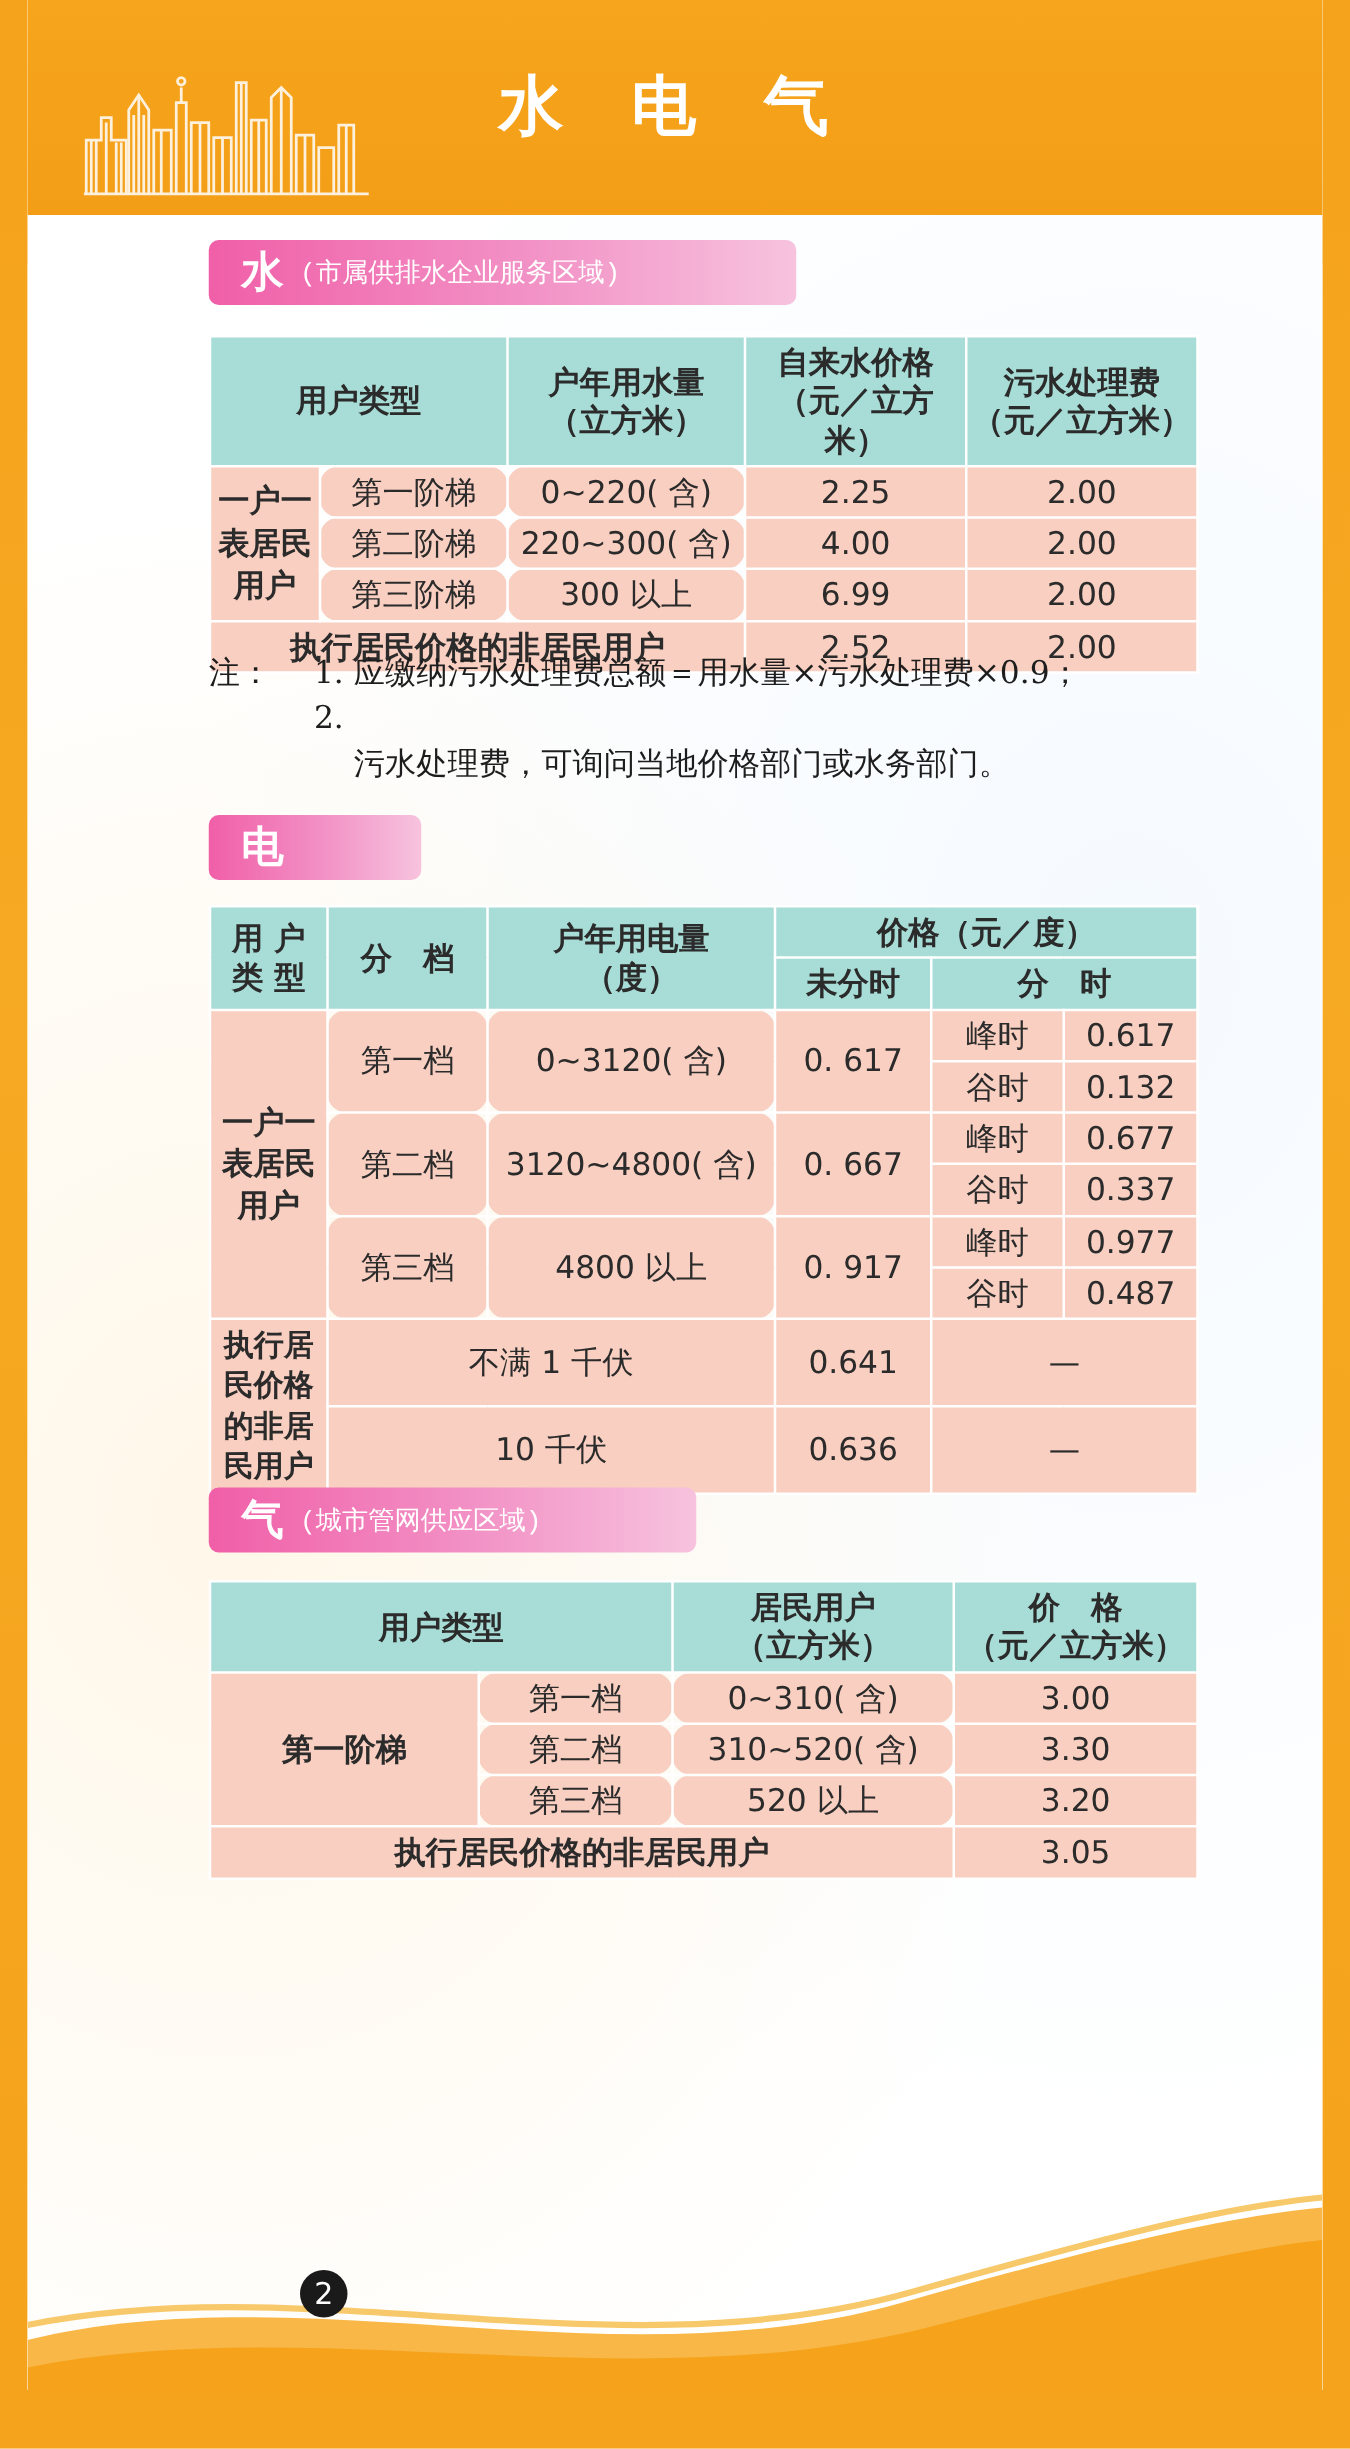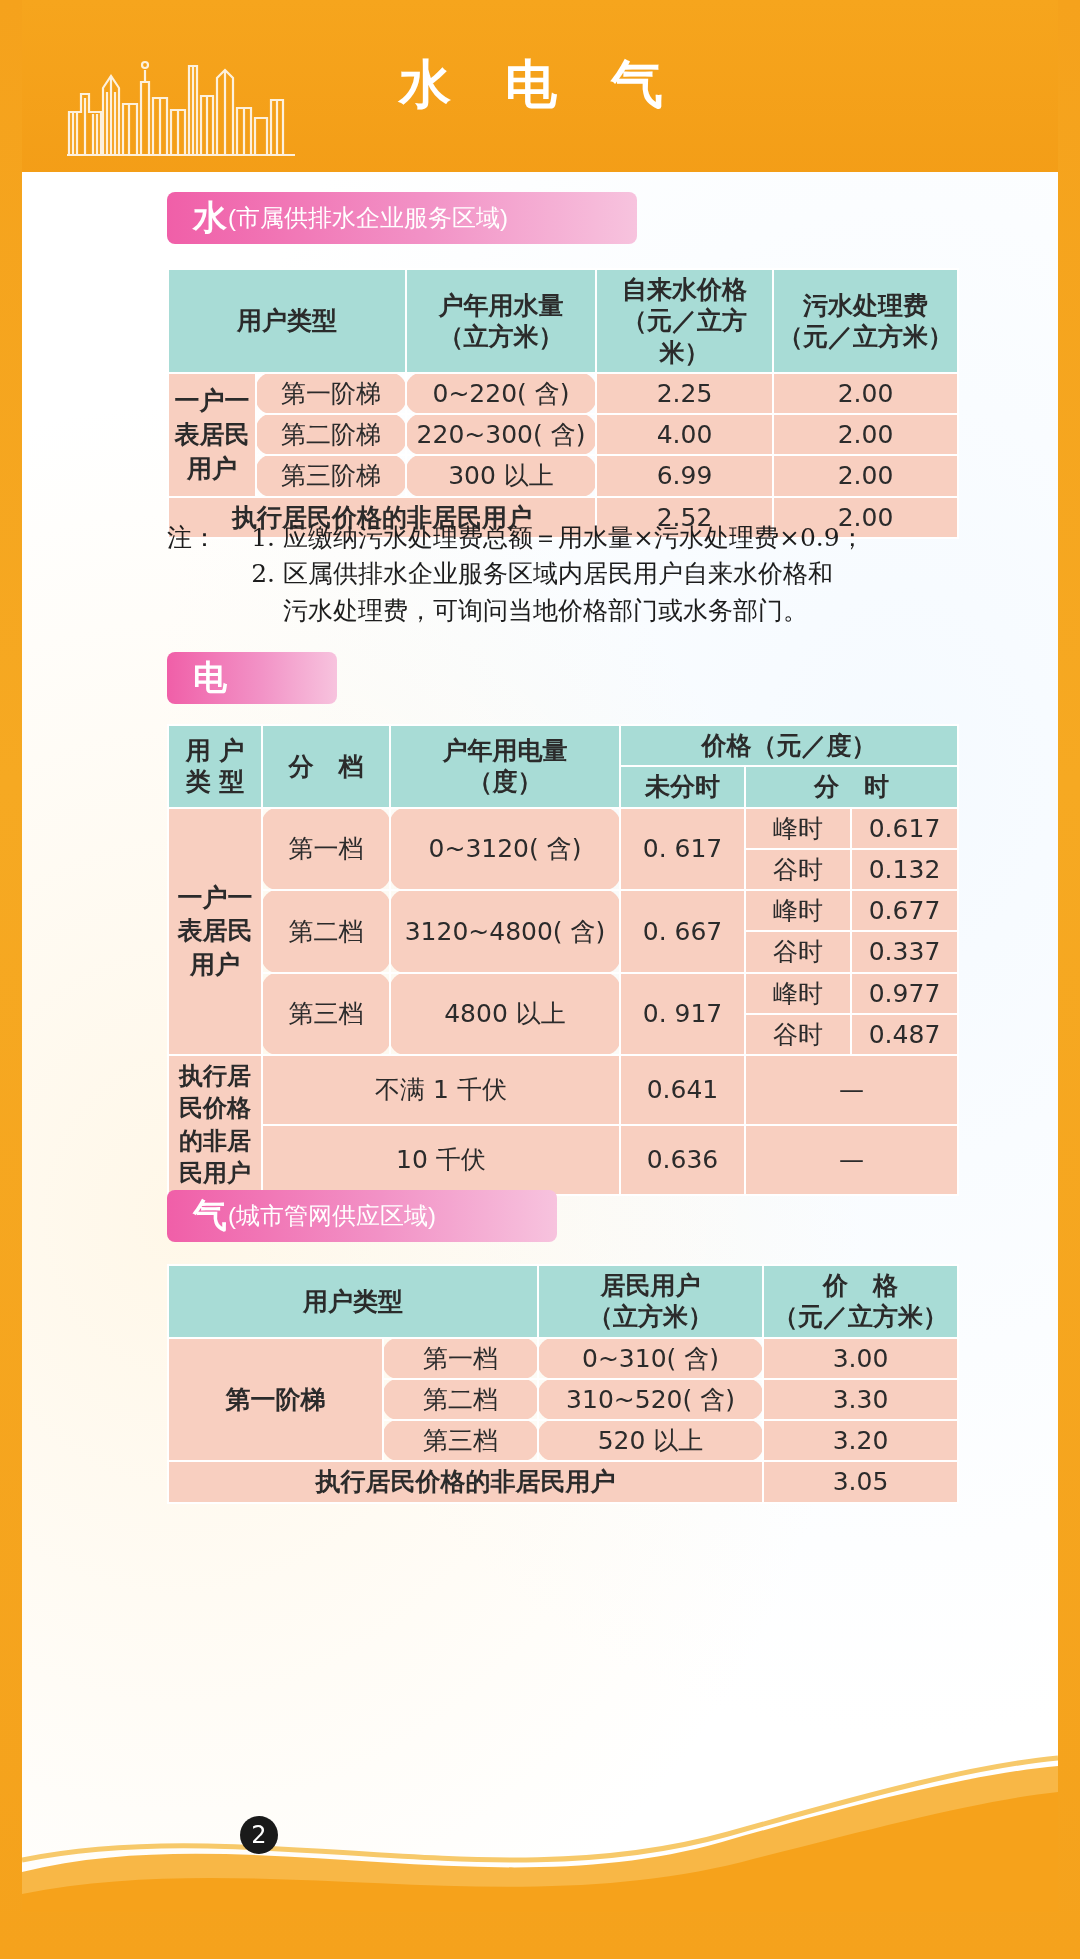--- a/index.html
+++ b/index.html
@@ -88,23 +88,23 @@
     box-sizing: border-box;
     color: #ffffff;
   }
   .pill .big {
     font-size: 34px;
     font-weight: bold;
     font-family: "DejaVu Sans", sans-serif;
     letter-spacing: 1px;
   }
   .pill .small {
-    font-size: 24px;
-    font-family: Liberation Sans, sans-serif;
-    margin-left: 0;
+    font-size: 21px;
+    font-family: Liberation Mono, monospace;
+    margin-left: 12px;
   }
 
   
   table.t {
     position: absolute;
     border-collapse: collapse;
     font-family: "DejaVu Sans", sans-serif;
     table-layout: fixed;
   }
   table.t td, table.t th {
@@ -260,21 +260,20 @@
 
       <div class="notes" style="left:145px; top:348px; width:800px;">
         <div class="row">
           <span class="lead">注：</span>
           <span class="idx">1.</span>
           <span>应缴纳污水处理费总额＝用水量×污水处理费×0.9；</span>
         </div>
         <div class="row">
           <span class="lead"></span>
           <span class="idx">2.</span>
-          <span>区属供排水企业服务区域内居民用户自来水价格和</span>
         </div>
         <div class="row">
           <span class="lead"></span>
           <span class="idx"></span>
           <span>污水处理费，可询问当地价格部门或水务部门。</span>
         </div>
       </div>
 
       <div class="pill" style="left:145px; top:480px; width:170px;">
         <span class="big">电</span>

